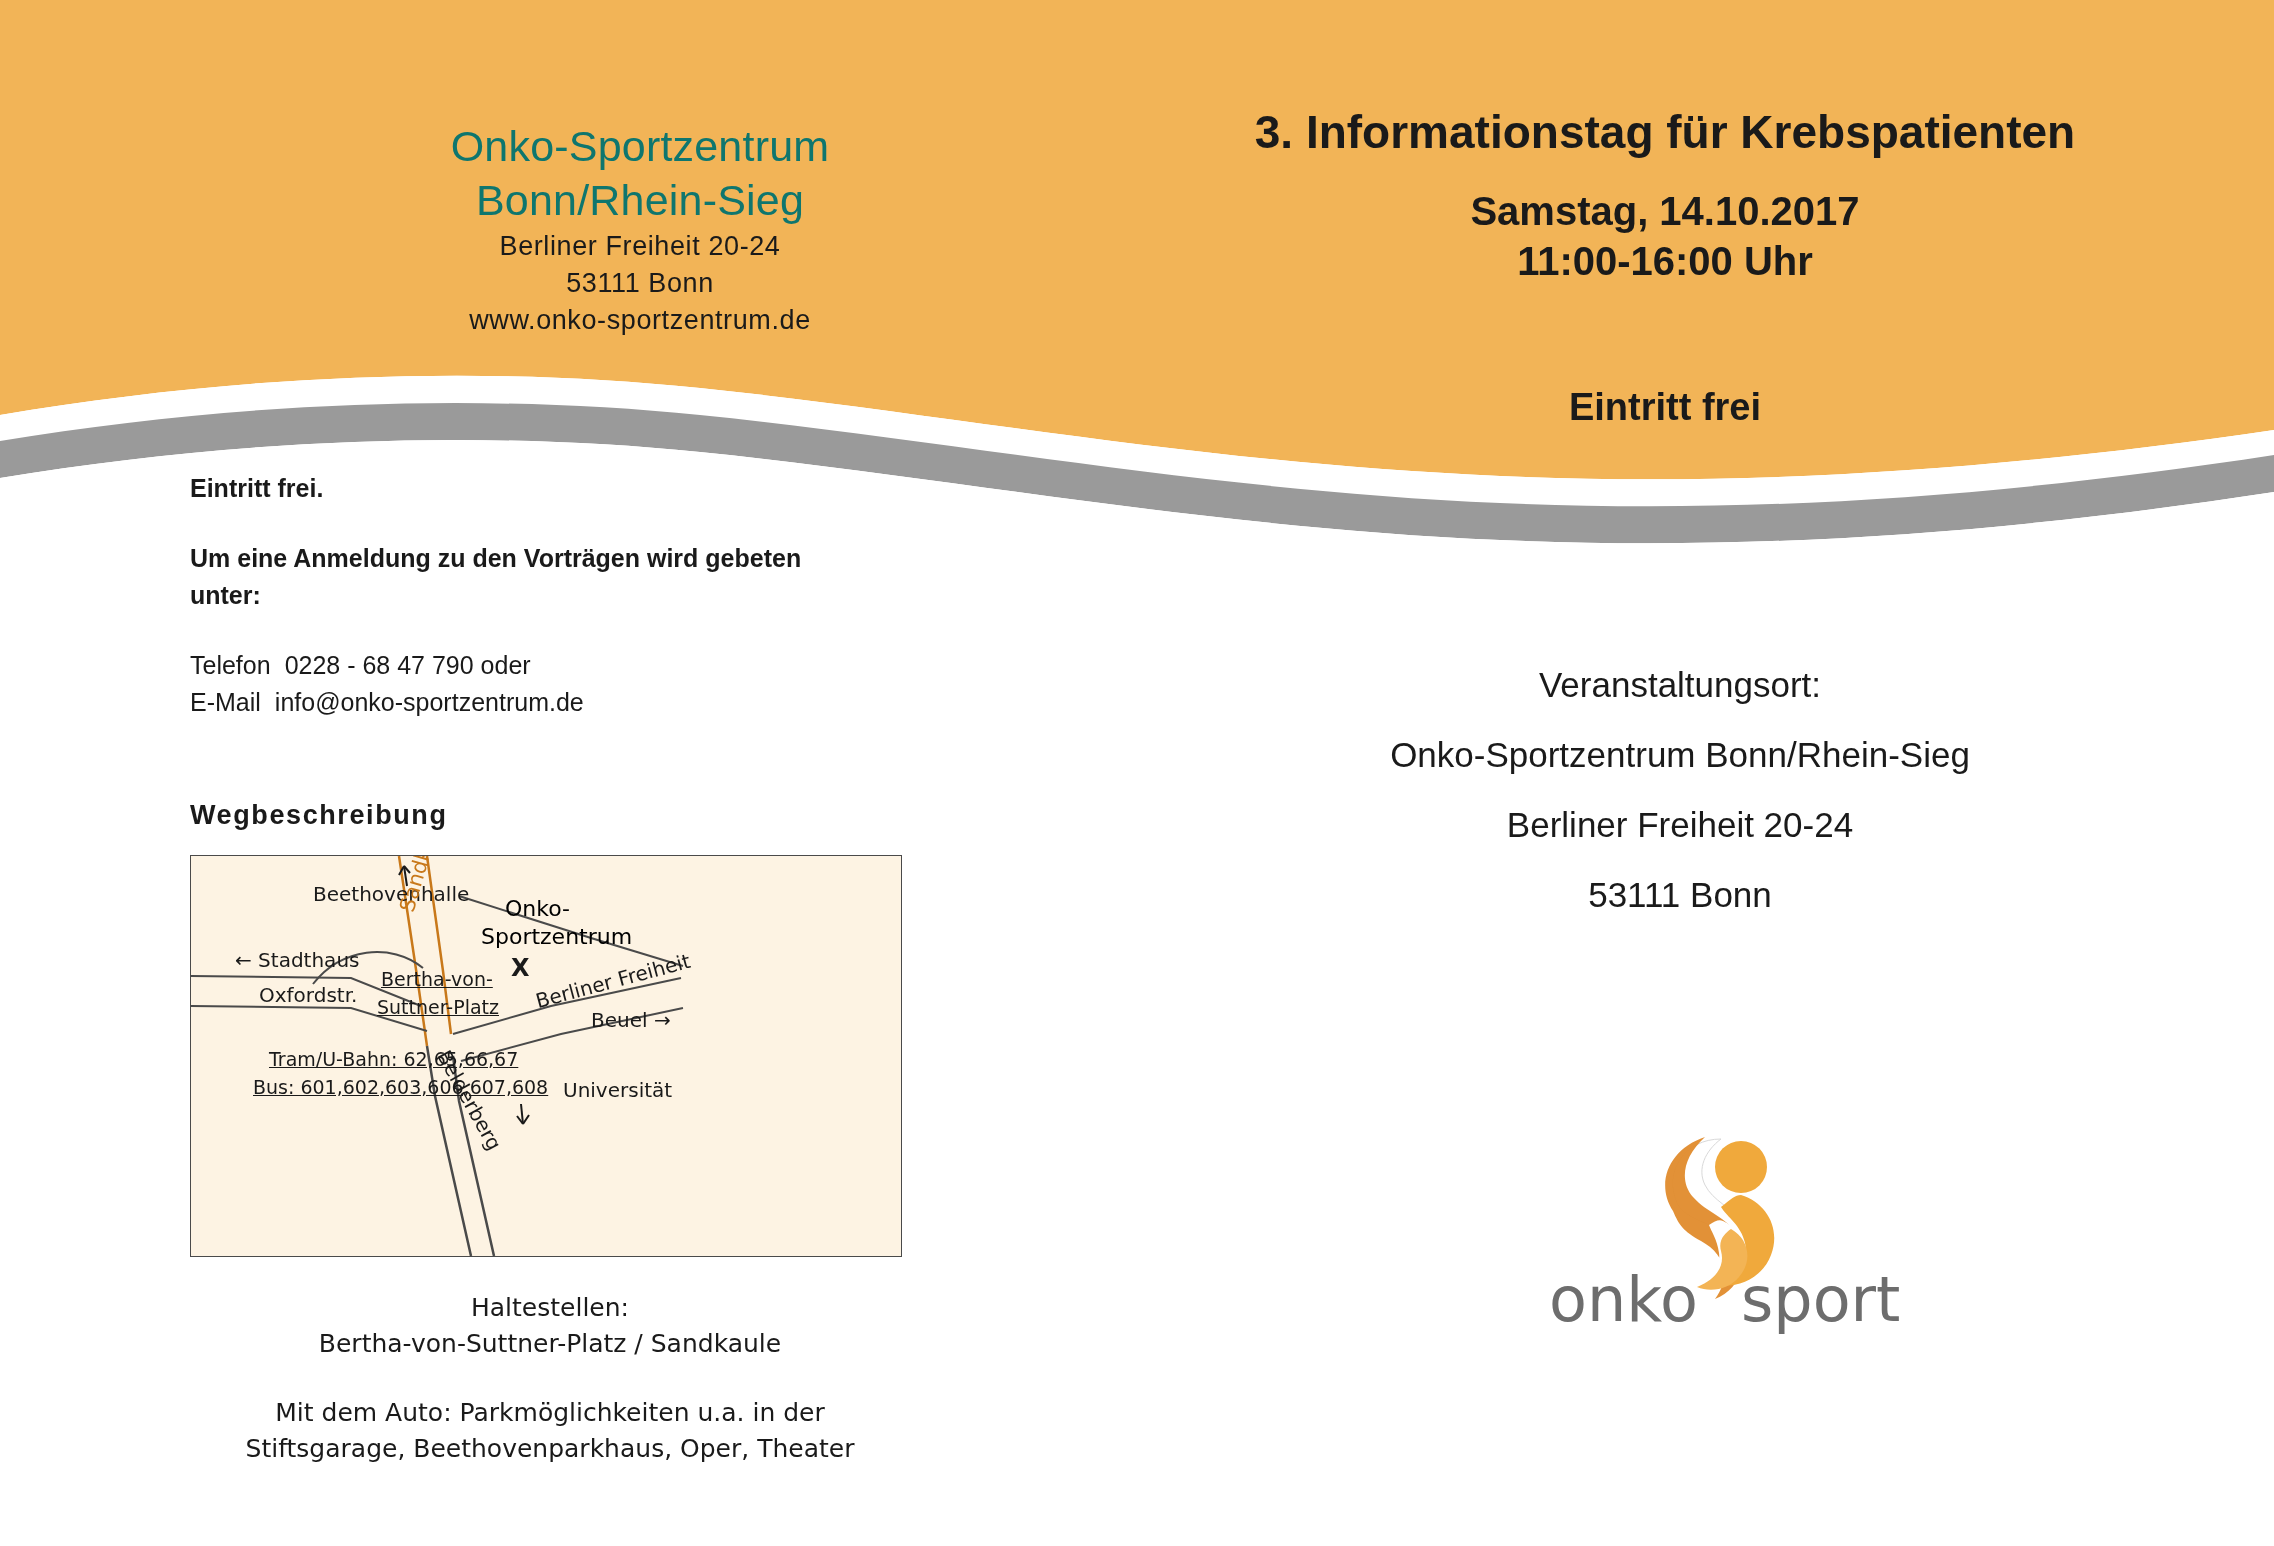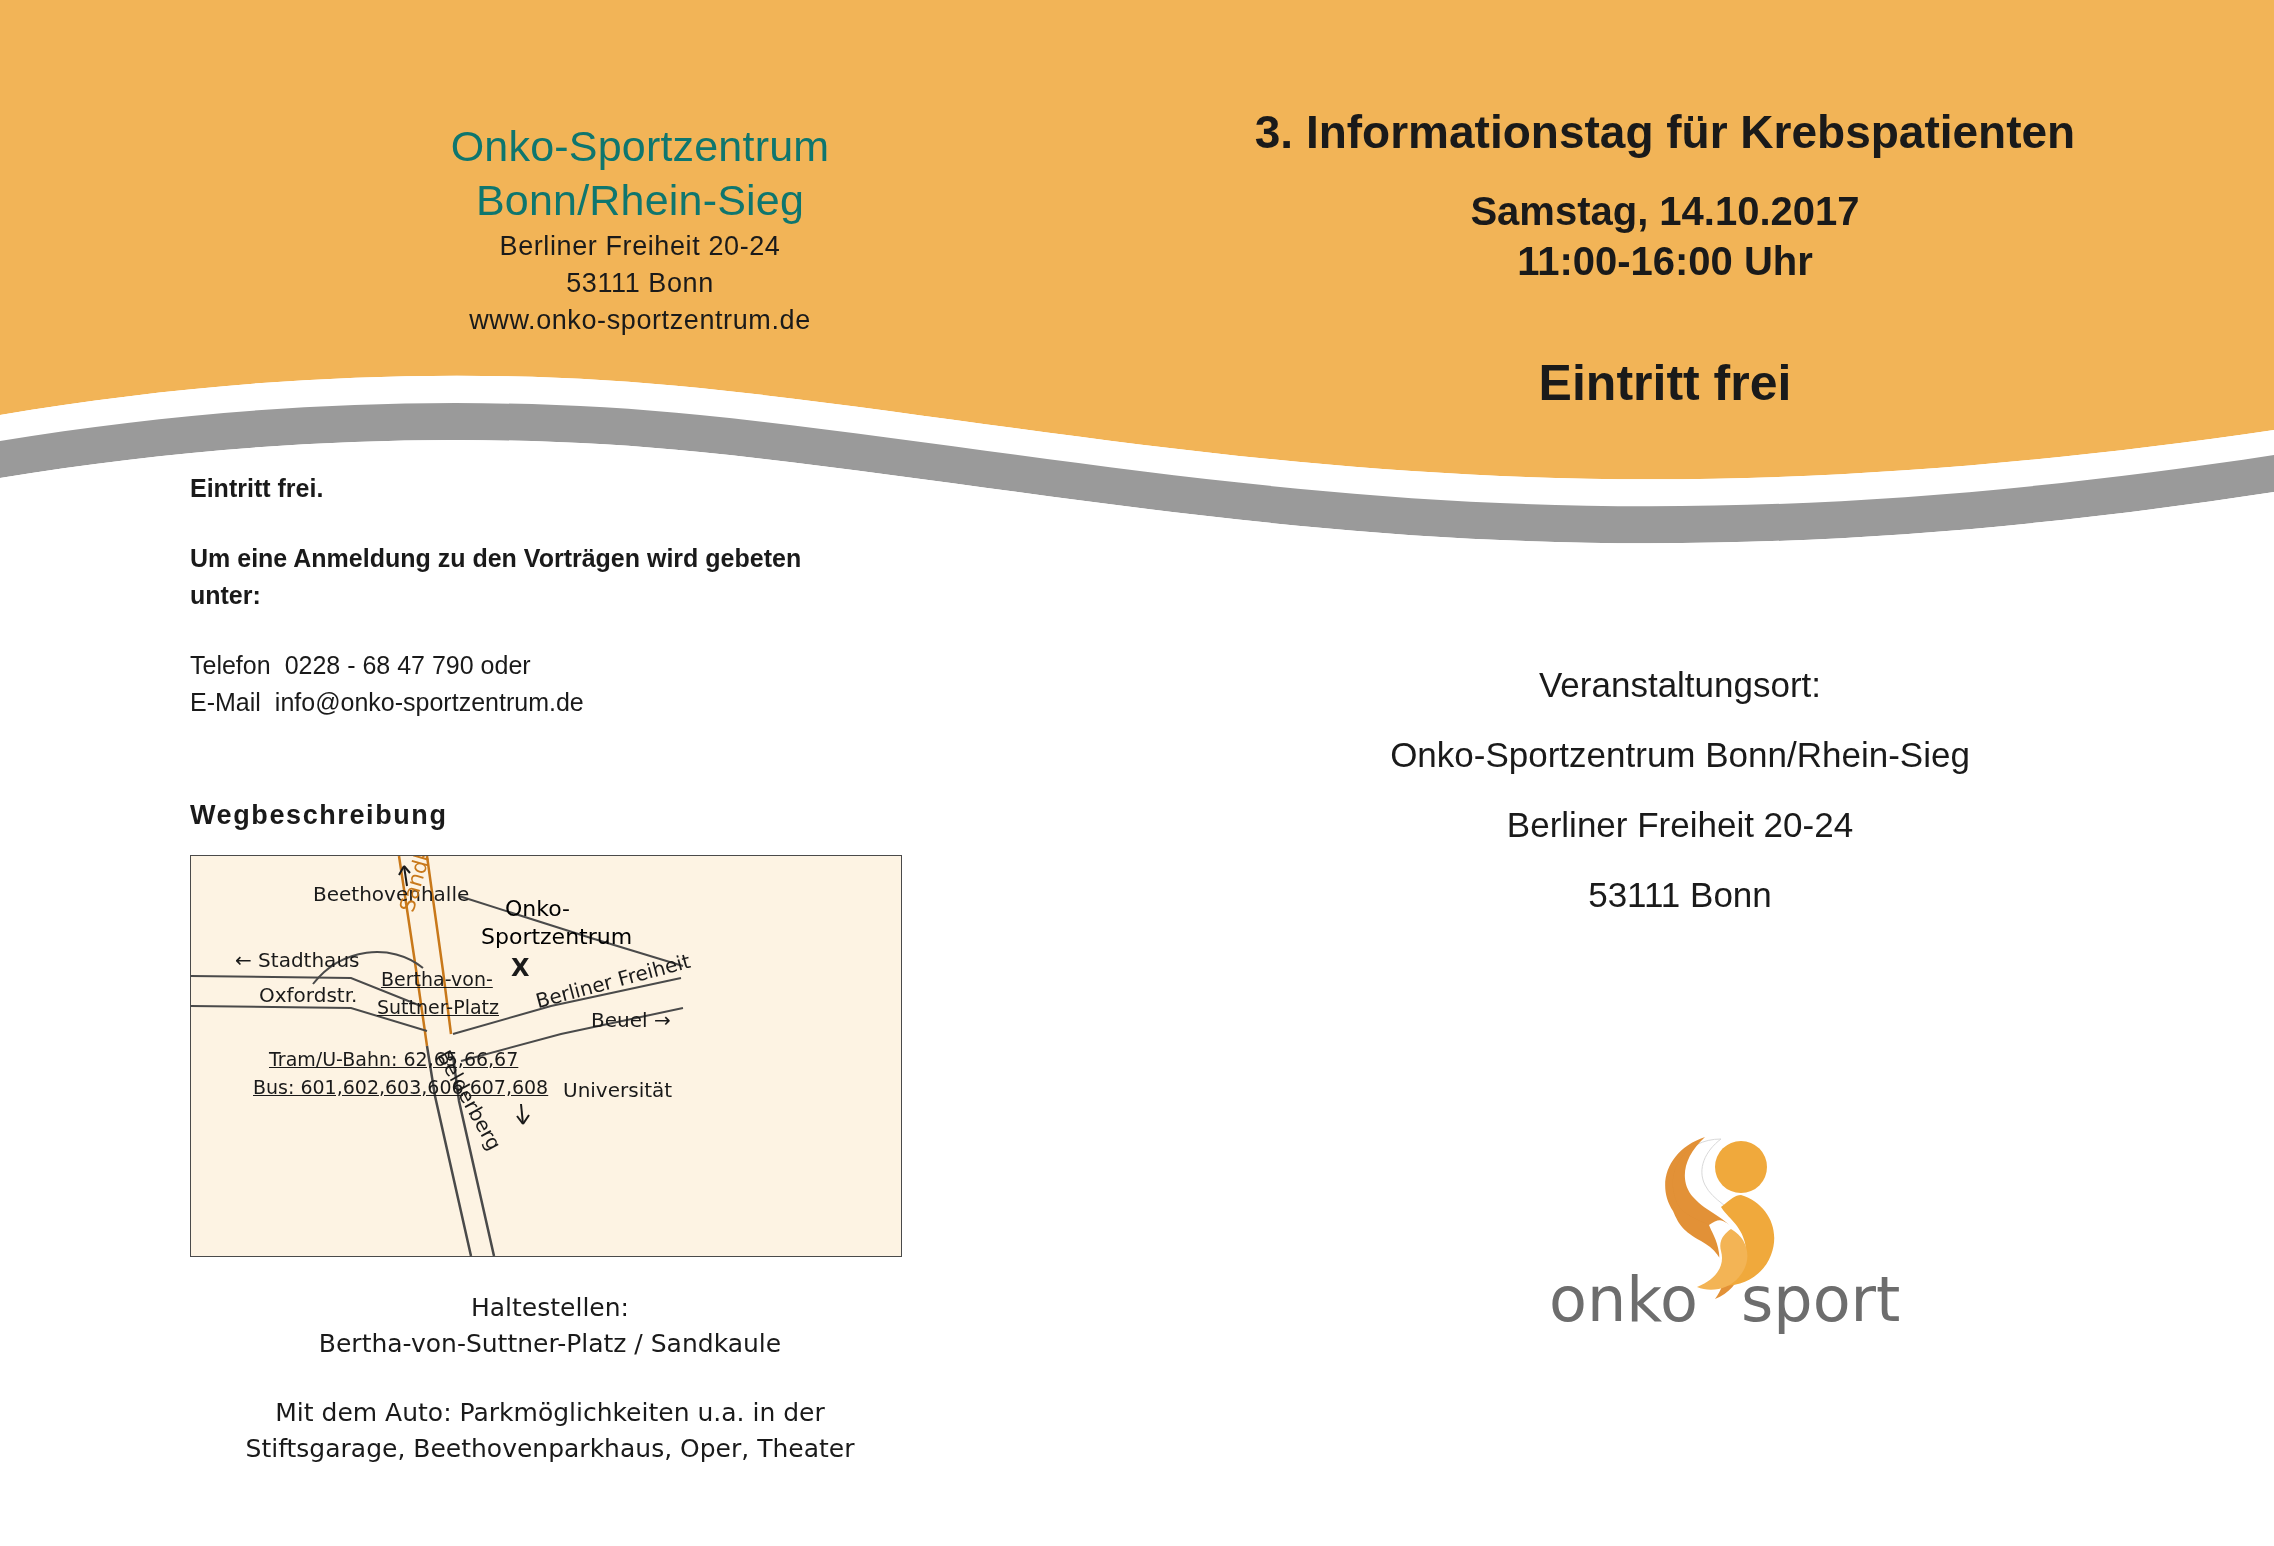--- a/index.html
+++ b/index.html
@@ -74,23 +74,23 @@
     font-weight: bold;
     margin-top: 26px;
     line-height: 1.25;
   }
   #header-right .time {
     font-size: 40px;
     font-weight: bold;
     line-height: 1.25;
   }
   #header-right .free {
-    font-size: 50px;
-    font-weight: bold;
-    margin-top: 68px;
+    font-size: 38px;
+    font-weight: bold;
+    margin-top: 100px;
   }
 
   
   #left-body {
     position: absolute;
     left: 190px;
     top: 470px;
     width: 760px;
     z-index: 5;
   }

